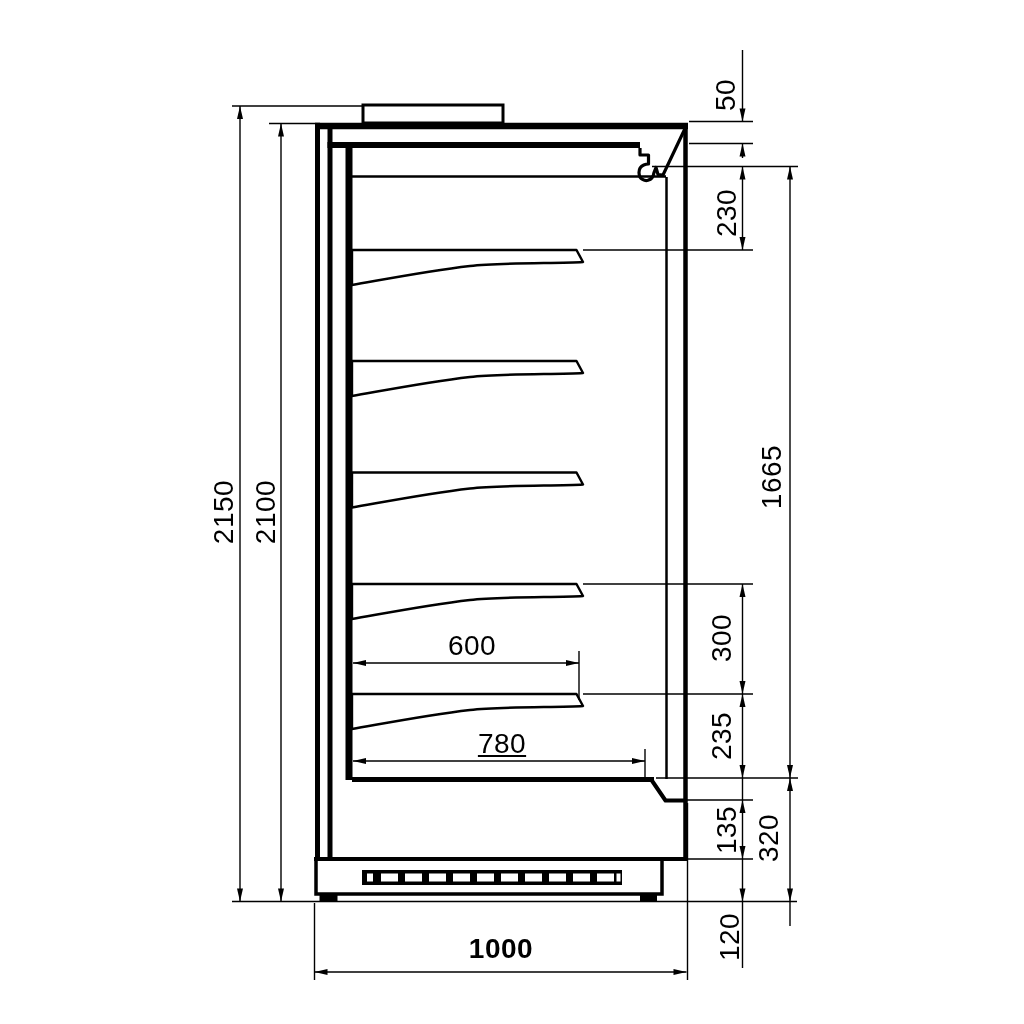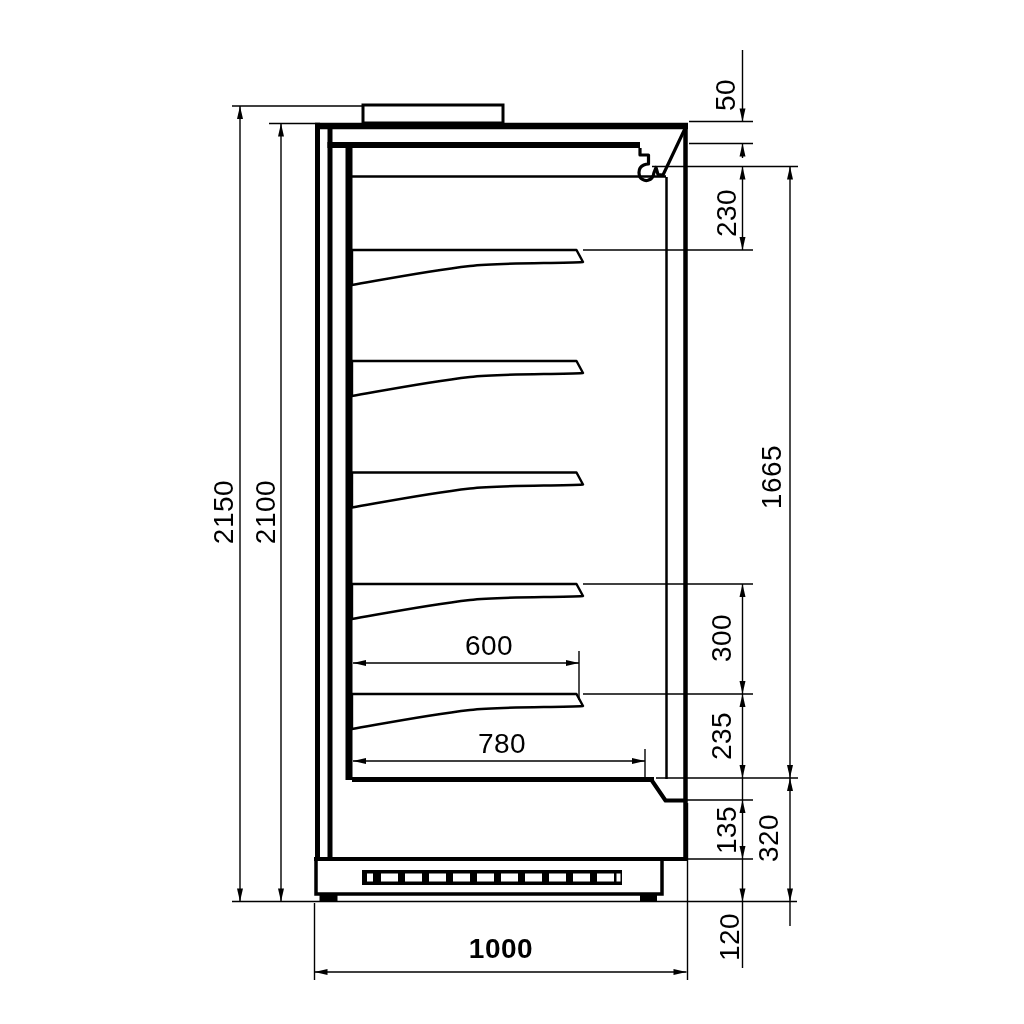--- a/index.html
+++ b/index.html
@@ -167,17 +167,17 @@
   <div class="dim dim-v" style="left:224px;top:512px;">2150</div>
   <div class="dim dim-v" style="left:266px;top:512px;">2100</div>
   <div class="dim dim-v" style="left:726px;top:95px;">50</div>
   <div class="dim dim-v" style="left:727px;top:213px;">230</div>
   <div class="dim dim-v" style="left:772px;top:477px;">1665</div>
   <div class="dim dim-v" style="left:722px;top:638px;">300</div>
   <div class="dim dim-v" style="left:722px;top:736px;">235</div>
   <div class="dim dim-v" style="left:727px;top:830px;">135</div>
   <div class="dim dim-v" style="left:769px;top:838px;">320</div>
   <div class="dim dim-v" style="left:730px;top:937px;">120</div>
-  <div class="dim" style="left:489px;top:646px;">600</div>
-  <div class="dim" style="left:502px;top:744px;">780</div>
+  <div class="dim" style="left:472px;top:646px;">600</div>
+  <div class="dim" style="left:502px;top:744px;text-decoration:underline;">780</div>
   <div class="dim" style="left:501px;top:949px;font-weight:bold;">1000</div>
 
 </div>
 
 </body></html>

